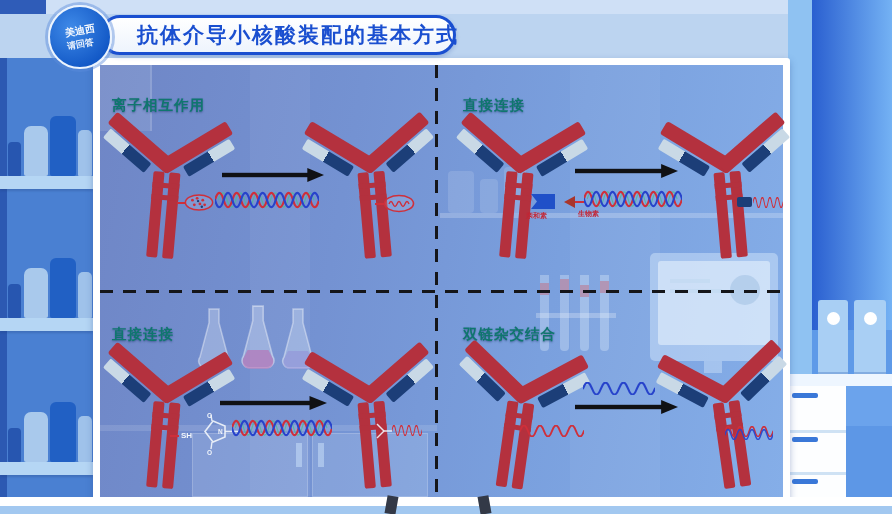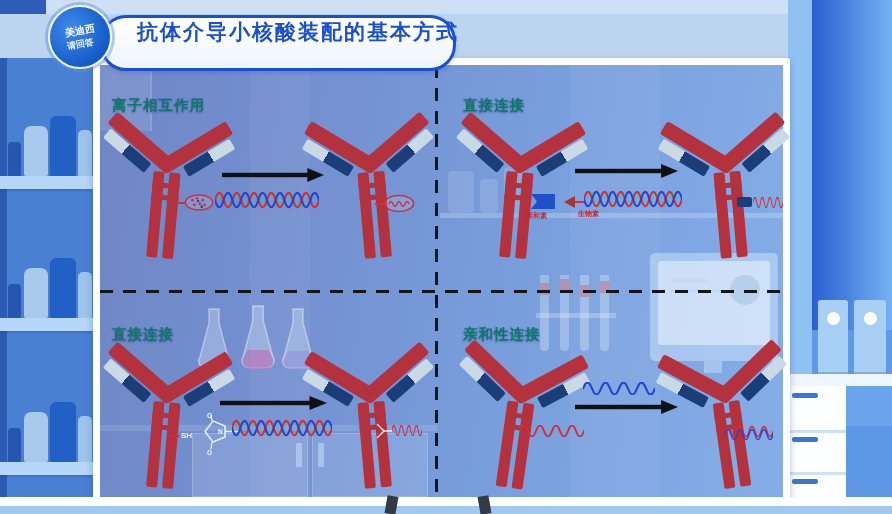--- a/index.html
+++ b/index.html
@@ -29,22 +29,22 @@
   .drawer-unit{left:786px;top:386px;width:60px;height:111px;background:#fdfeff;}
   .drawer-div{left:786px;width:60px;height:3px;background:#cfe2f4;}
   .drawer-handle{left:792px;width:26px;height:5px;background:#3a78d8;border-radius:2px;}
   .drawer-side{left:846px;top:386px;width:46px;height:111px;background:#5d97e6;}
   .drawer-side-hi{left:846px;top:386px;width:46px;height:40px;background:#6ba3ec;}
   .floor-white{left:0;top:497px;width:892px;height:9px;background:#ffffff;}
   .floor{left:0;top:506px;width:892px;height:8px;background:#a2c8f0;}
   .easel-leg{top:496px;width:11px;height:18px;background:#333947;}
 
   
-  .title-pill{left:100px;top:15px;width:356px;height:56px;border:3px solid var(--title_blue,#1a4fd0);
-    border-radius:26px;background:linear-gradient(#ffffff,#eef4fd);display:flex;align-items:flex-start;
+  .title-pill{left:100px;top:15px;width:356px;height:40px;border:3px solid var(--title_blue,#1a4fd0);
+    border-radius:26px;background:linear-gradient(#ffffff,#eef4fd);display:flex;align-items:center;
     padding-left:34px;box-shadow:0 2px 4px rgba(30,70,160,.25);}
   .title-text{font-size:21px;font-weight:bold;color:var(--title_blue,#1a4fd0);letter-spacing:2px;white-space:nowrap;}
   .logo{left:48px;top:5px;width:64px;height:64px;border-radius:50%;
     background:radial-gradient(circle at 35% 35%,#3f8ae8,#1258c6 75%);
     border:2.5px solid #ecf4fe;box-shadow:0 0 0 3px rgba(90,140,220,.45);
     display:flex;flex-direction:column;align-items:center;justify-content:center;color:#fff;}
   .logo .l1{font-size:10px;font-weight:bold;transform:rotate(-10deg);opacity:.95;}
   .logo .l2{font-size:9px;font-weight:bold;transform:rotate(-10deg);opacity:.9;}
 
   
@@ -194,21 +194,21 @@
     <div class="ghost" style="left:558px;top:196px;width:112px;height:84px;background:rgba(242,250,255,.5);border-radius:3px"></div>
     <div class="ghost" style="left:630px;top:210px;width:30px;height:30px;border-radius:50%;background:rgba(165,195,228,.6)"></div>
     <div class="ghost" style="left:570px;top:214px;width:40px;height:4px;background:rgba(190,215,240,.5)"></div>
     <div class="ghost" style="left:570px;top:224px;width:52px;height:4px;background:rgba(190,215,240,.5)"></div>
     <div class="ghost" style="left:604px;top:296px;width:18px;height:12px;background:rgba(218,236,252,.4)"></div>
   </div>
 
   <div class="q-label" style="left:112px;top:96px">离子相互作用</div>
   <div class="q-label" style="left:463px;top:96px">直接连接</div>
   <div class="q-label" style="left:112px;top:325px">直接连接</div>
-  <div class="q-label" style="left:463px;top:325px">亲和性连接</div>
+  <div class="q-label" style="left:463px;top:325px">双链杂交结合</div>
 
   <div class="ab" style="left:105px;top:122px;transform:rotate(5deg)">
   <div class="stem stem-l"></div>
   <div class="stem stem-r"></div>
   <div class="hbar h1"></div>
   <div class="hbar h2"></div>
   <div class="arm arm-l">
     <div class="heavy"></div>
     <div class="light"></div>
   </div>

